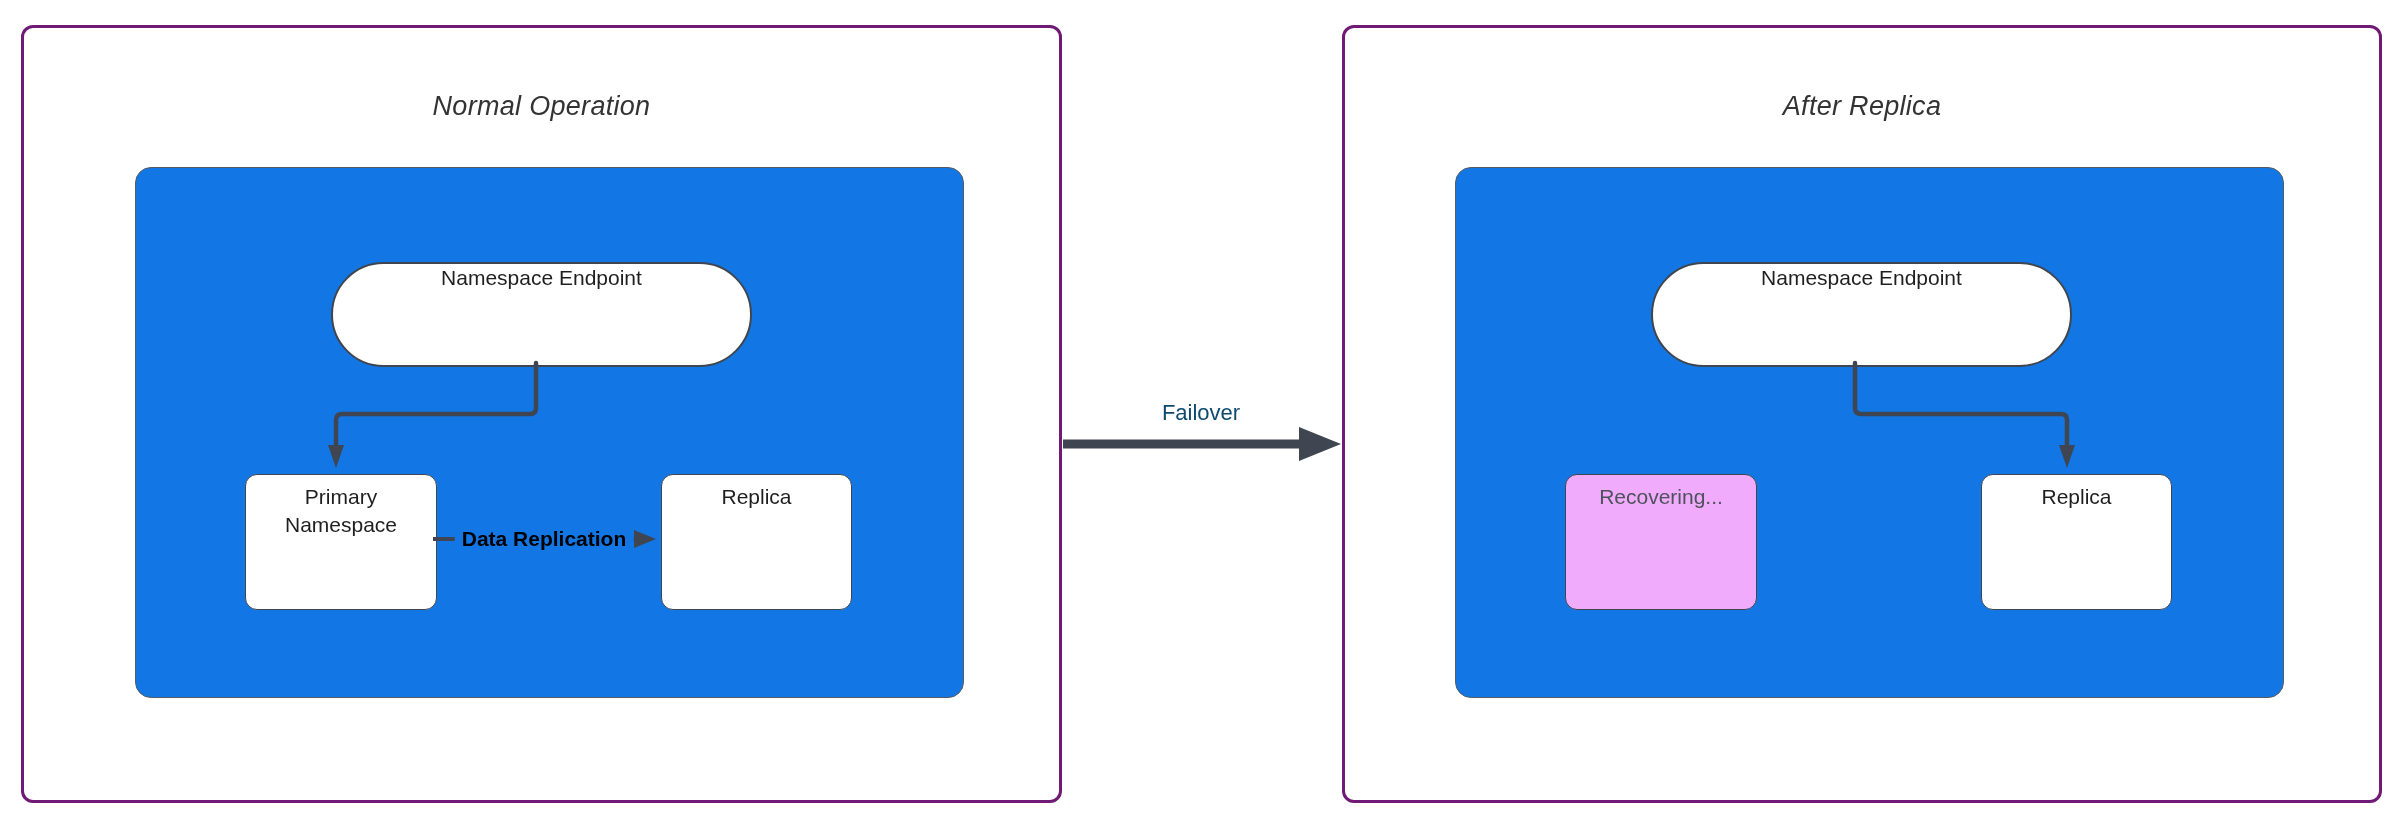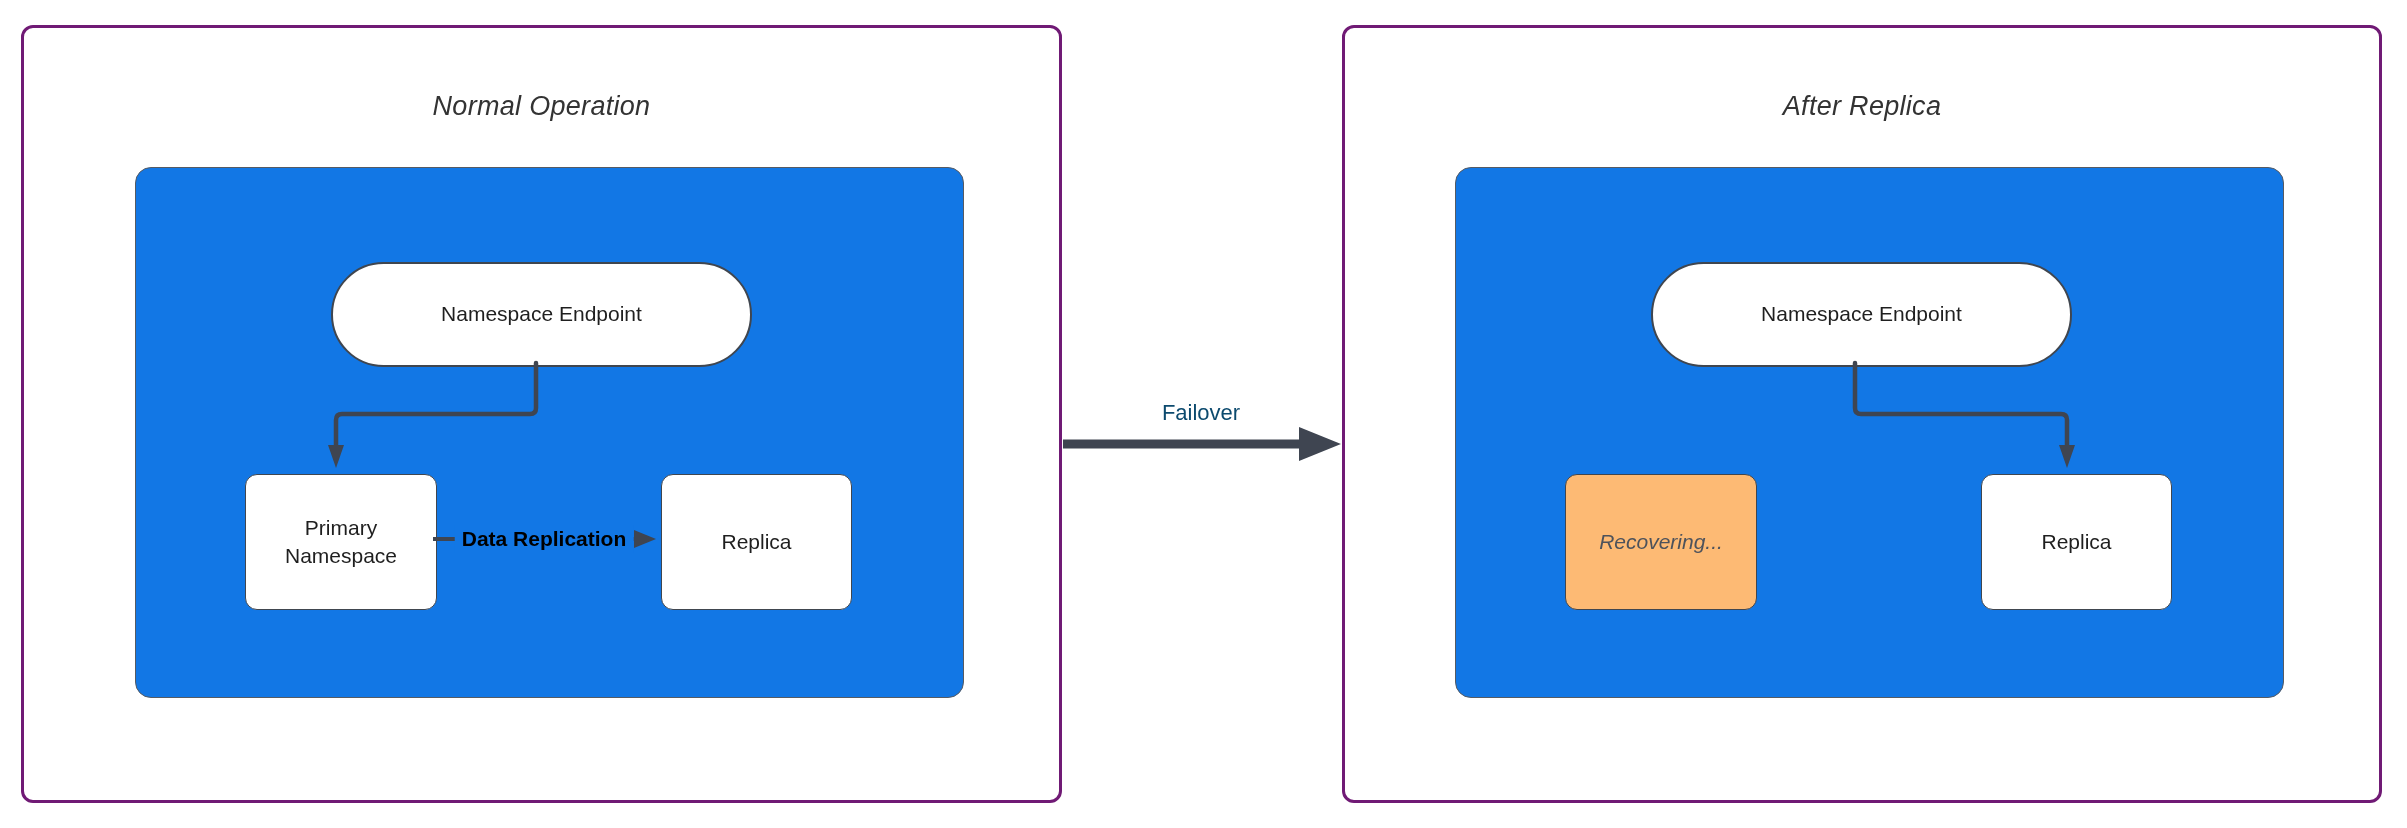--- a/index.html
+++ b/index.html
@@ -33,41 +33,40 @@
     position: absolute;
     background: #1277e5;
     border: 1px solid #565b63;
     border-radius: 16px;
   }
 
   
   .node {
     position: absolute;
     display: flex;
-    align-items: center;
+    align-items: flex-start;
     justify-content: center;
     text-align: center;
     background: #ffffff;
     border: 2px solid #40464f;
     color: #1f1f1f;
     font-size: 21px;
     line-height: 1.35;
   }
   .pill {
     border-radius: 53px;
     border-width: 2px;
   }
   .box {
     border-radius: 12px;
     border-width: 1.5px;
     padding: 8px 14px;
   }
   .box.recovering {
-    background: #fdba74;
-    font-style: italic;
+    background: #f0abfc;
     color: #4d525b;
   }
 
   
   .edge-label {
     position: absolute;
     transform: translate(-50%, -50%);
     background: #1277e5;
     color: #000000;
     font-weight: bold;

